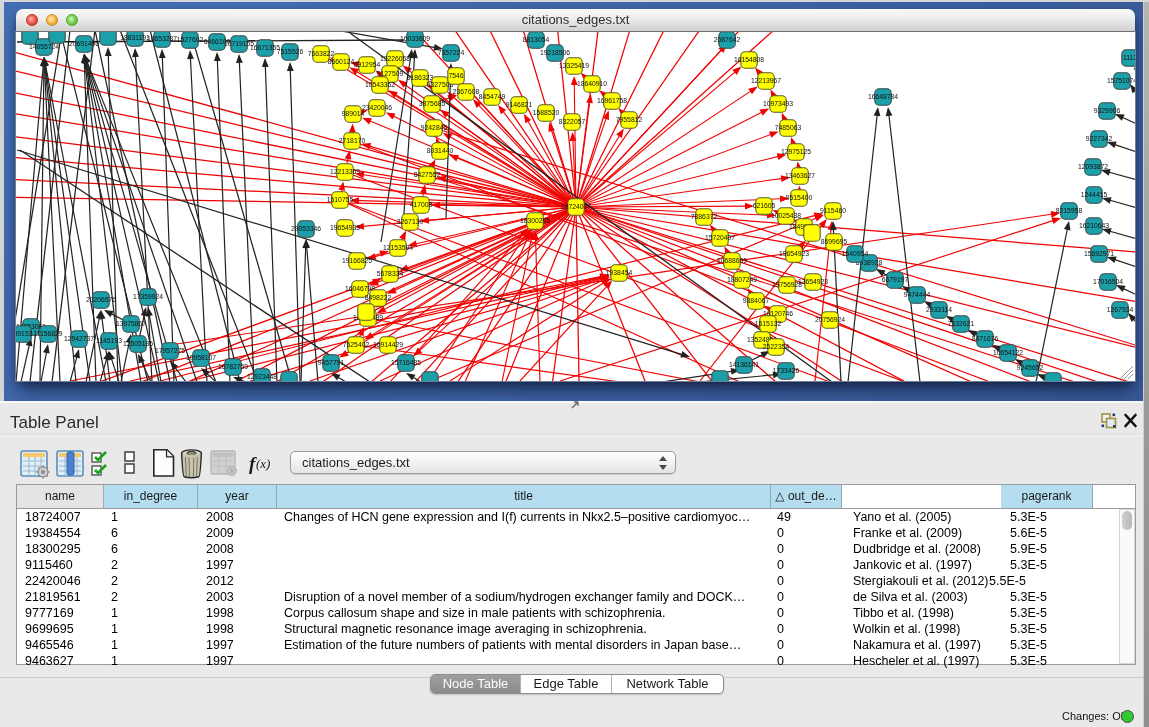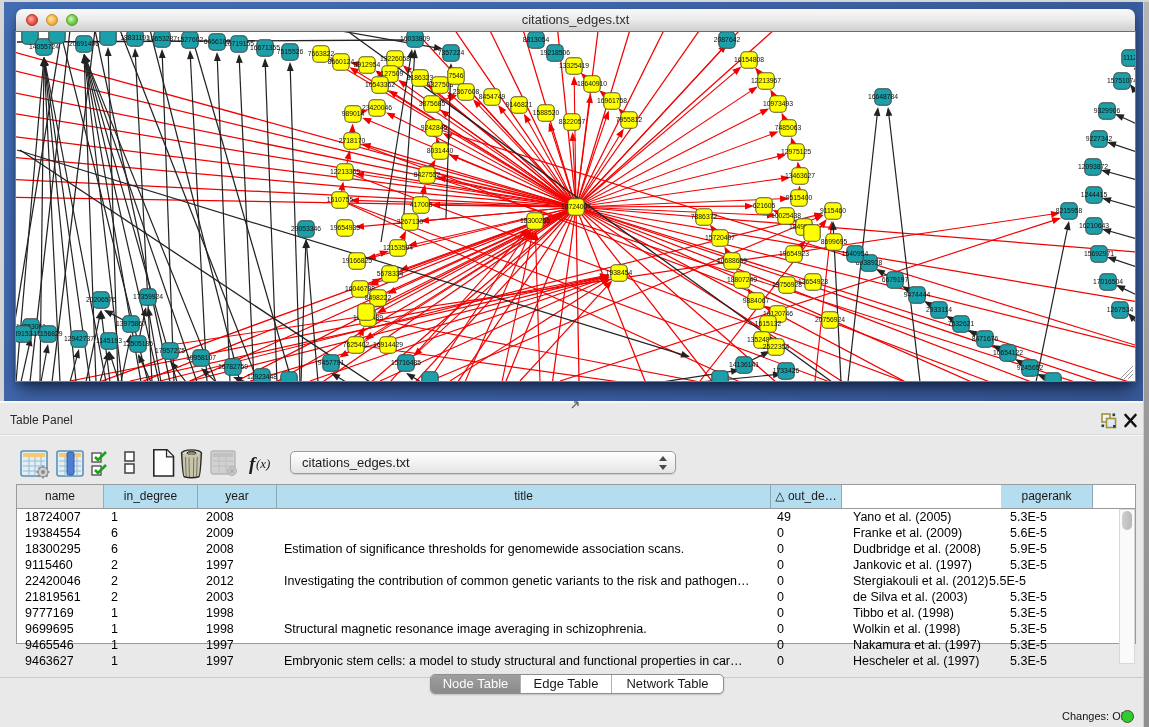--- a/index.html
+++ b/index.html
@@ -15,27 +15,27 @@
   #titlebar { position:absolute; left:0; top:0; width:1119px; height:23px;
     border-radius:7px 7px 0 0;
     background:linear-gradient(#f9f9f9 0%,#ececec 45%,#d2d2d2 95%);
     border-bottom:1px solid #6f6f6f; }
   #titlebar .t { position:absolute; width:100%; text-align:center; top:3px;
     font-size:13px; color:#303030; }
   .light { position:absolute; top:5px; width:12px; height:12px; border-radius:50%; }
   #canvas { position:absolute; left:0; top:23px; width:1119px; height:349px; background:#fff; outline:1px solid #6f7f96; }
   #panel { position:absolute; left:0; top:401px; width:1143px; height:326px;
     background:#e9e9e9; border-top:2px solid #f8f8f8; }
-  #ptitle { position:absolute; left:10px; top:10px; font-size:12px; color:#2a2a2a; }
+  #ptitle { position:absolute; left:10px; top:10px; font-size:17px; color:#2a2a2a; }
   #toolbar { position:absolute; left:0; top:32px; width:1143px; height:48px; }
   #dropdown { position:absolute; left:290px; top:16px; width:386px; height:23px;
     border:1px solid #9b9b9b; border-radius:5px;
     background:linear-gradient(#ffffff,#efefef 60%,#e4e4e4); box-shadow:0 1px 1px rgba(0,0,0,.12);
     font-size:13px; color:#1c1c1c; line-height:21px; padding-left:11px; }
-  #table { position:absolute; left:16px; top:484px; width:1120px; height:160px;
+  #table { position:absolute; left:16px; top:484px; width:1120px; height:181px;
     background:#ffffff; border:1px solid #9a9a9a; }
   .hcell { position:absolute; top:0; height:23px; background:#b4ddf0;
     border-right:1px solid #8fa8b5; font-size:12px; color:#1a1a1a;
     text-align:center; line-height:22px; }
   .trow { position:absolute; left:0; width:1100px; height:16px; font-size:12.5px; color:#000; }
   .trow span { position:absolute; top:0; line-height:16px; white-space:nowrap; }
   #tabs { position:absolute; left:430px; top:674px; width:294px; height:20px;
     border:1px solid #8e8e8e; border-radius:5px; background:#ffffff;
     box-shadow:0 1px 2px rgba(0,0,0,.18); font-size:13px; }
   .seg { position:absolute; top:0; height:18px; line-height:18px; text-align:center; color:#1a1a1a; }
@@ -844,96 +844,97 @@
   <div class="hcell" style="left:87px;width:94px">in_degree</div>
   <div class="hcell" style="left:181px;width:79px">year</div>
   <div class="hcell" style="left:260px;width:494px">title</div>
   <div class="hcell" style="left:754px;width:71px">△&nbsp;out_de…</div>
   <div class="hcell" style="left:984px;width:92px">pagerank</div>
   <div style="position:absolute;left:0;top:23px;width:1118px;height:1px;background:#9a9a9a"></div>
   <div class="trow" style="top:24px">
 <span style="left:8px">18724007</span>
       <span style="left:94px">1</span>
       <span style="left:189px">2008</span>
+      <span style="left:267px">Changes of HCN gene expression and I(f) currents in Nkx2.5–positive cardiomyoc…</span>
       <span style="left:760px">49</span>
       <span style="left:836px">Yano et al. (2005)</span>
       <span style="left:993px">5.3E-5</span>
     </div>
 <div class="trow" style="top:40px">
 <span style="left:8px">19384554</span>
       <span style="left:94px">6</span>
       <span style="left:189px">2009</span>
       <span style="left:760px">0</span>
       <span style="left:836px">Franke et al. (2009)</span>
       <span style="left:993px">5.6E-5</span>
     </div>
 <div class="trow" style="top:56px">
 <span style="left:8px">18300295</span>
       <span style="left:94px">6</span>
       <span style="left:189px">2008</span>
-      <span style="left:267px">Estimation of significance thresholds for genomewide association scans.</span>
       <span style="left:760px">0</span>
       <span style="left:836px">Dudbridge et al. (2008)</span>
       <span style="left:993px">5.9E-5</span>
     </div>
 <div class="trow" style="top:72px">
 <span style="left:8px">9115460</span>
       <span style="left:94px">2</span>
       <span style="left:189px">1997</span>
       <span style="left:760px">0</span>
       <span style="left:836px">Jankovic et al. (1997)</span>
       <span style="left:993px">5.3E-5</span>
     </div>
 <div class="trow" style="top:88px">
 <span style="left:8px">22420046</span>
       <span style="left:94px">2</span>
       <span style="left:189px">2012</span>
-      <span style="left:267px">Investigating the contribution of common genetic variants to the risk and pathogen…</span>
       <span style="left:760px">0</span>
       <span style="left:836px">Stergiakouli et al. (2012)</span>
       <span style="left:972px">5.5E-5</span>
     </div>
 <div class="trow" style="top:104px">
 <span style="left:8px">21819561</span>
       <span style="left:94px">2</span>
       <span style="left:189px">2003</span>
+      <span style="left:267px">Disruption of a novel member of a sodium/hydrogen exchanger family and DOCK…</span>
       <span style="left:760px">0</span>
       <span style="left:836px">de Silva et al. (2003)</span>
       <span style="left:993px">5.3E-5</span>
     </div>
 <div class="trow" style="top:120px">
 <span style="left:8px">9777169</span>
       <span style="left:94px">1</span>
       <span style="left:189px">1998</span>
+      <span style="left:267px">Corpus callosum shape and size in male patients with schizophrenia.</span>
       <span style="left:760px">0</span>
       <span style="left:836px">Tibbo et al. (1998)</span>
       <span style="left:993px">5.3E-5</span>
     </div>
 <div class="trow" style="top:136px">
 <span style="left:8px">9699695</span>
       <span style="left:94px">1</span>
       <span style="left:189px">1998</span>
       <span style="left:267px">Structural magnetic resonance image averaging in schizophrenia.</span>
       <span style="left:760px">0</span>
       <span style="left:836px">Wolkin et al. (1998)</span>
       <span style="left:993px">5.3E-5</span>
     </div>
 <div class="trow" style="top:152px">
 <span style="left:8px">9465546</span>
       <span style="left:94px">1</span>
       <span style="left:189px">1997</span>
+      <span style="left:267px">Estimation of the future numbers of patients with mental disorders in Japan base…</span>
       <span style="left:760px">0</span>
       <span style="left:836px">Nakamura et al. (1997)</span>
       <span style="left:993px">5.3E-5</span>
     </div>
 <div class="trow" style="top:168px">
 <span style="left:8px">9463627</span>
       <span style="left:94px">1</span>
       <span style="left:189px">1997</span>
-      <span style="left:267px">Embryonic stem cells: a model to study structural and functional properties in car…</span>
       <span style="left:760px">0</span>
       <span style="left:836px">Hescheler et al. (1997)</span>
       <span style="left:993px">5.3E-5</span>
     </div>
 
   <div style="position:absolute;left:1102px;top:24px;width:16px;height:155px;background:#fafafa;border:1px solid #d8d8d8;">
      <div style="position:absolute;left:2px;top:1px;width:10px;height:19px;border-radius:5px;background:linear-gradient(90deg,#cfcfcf,#b8b8b8);"></div>
   </div>
 </div>
 

